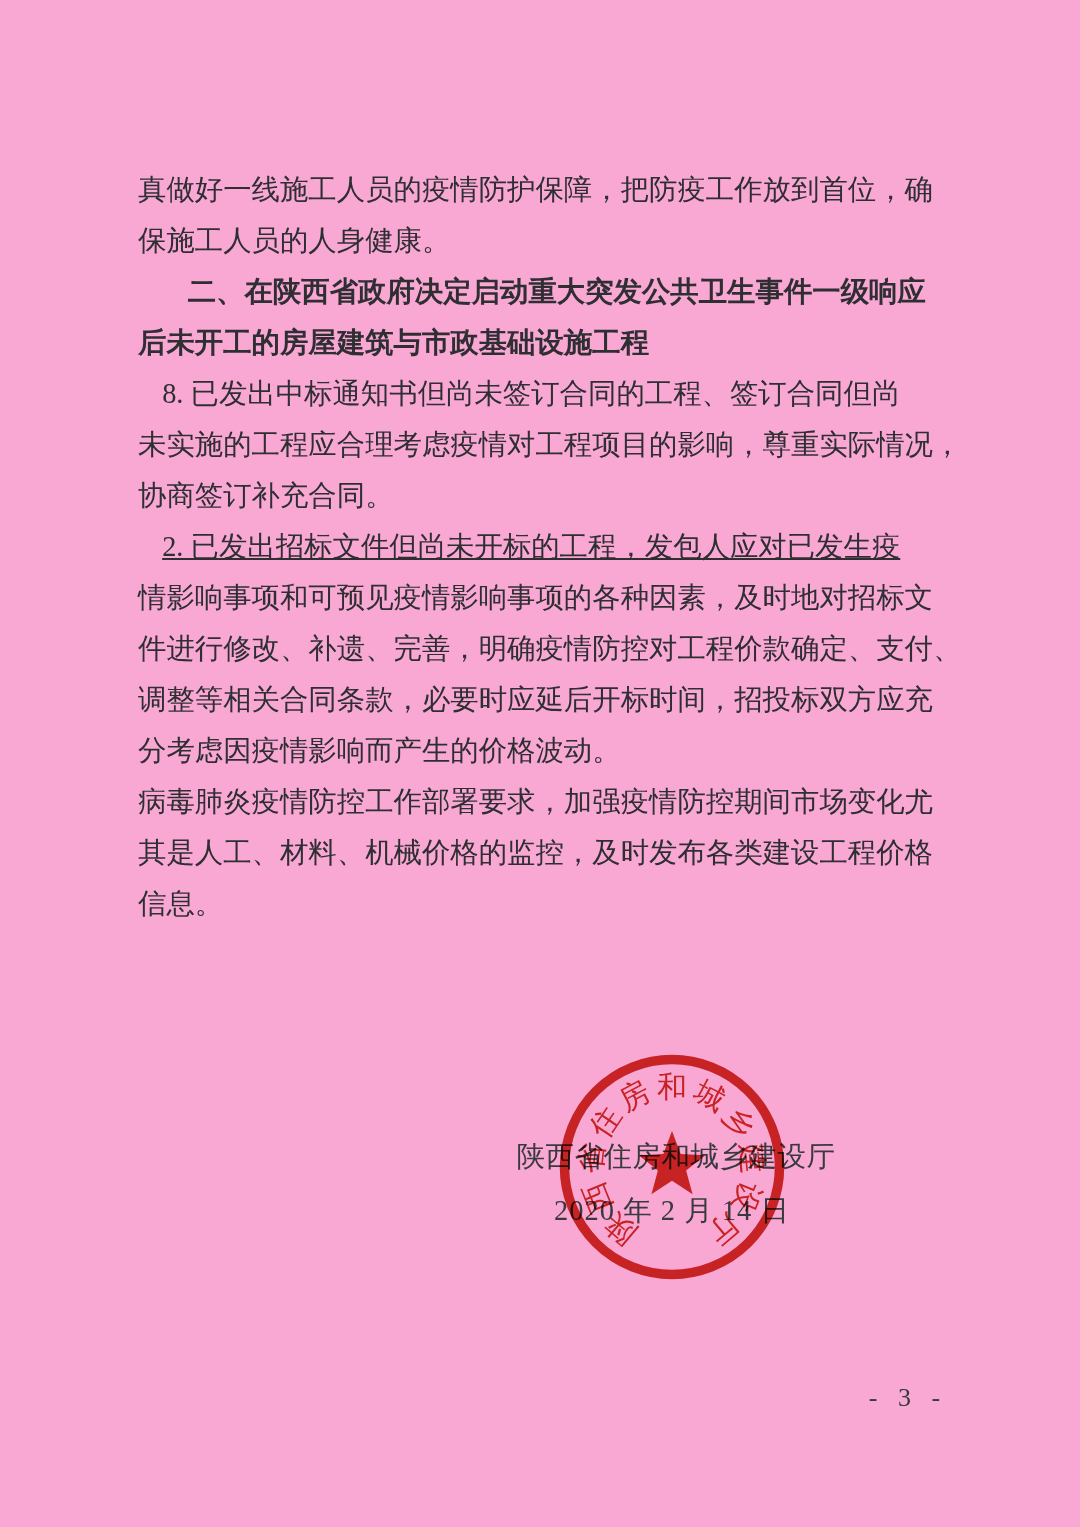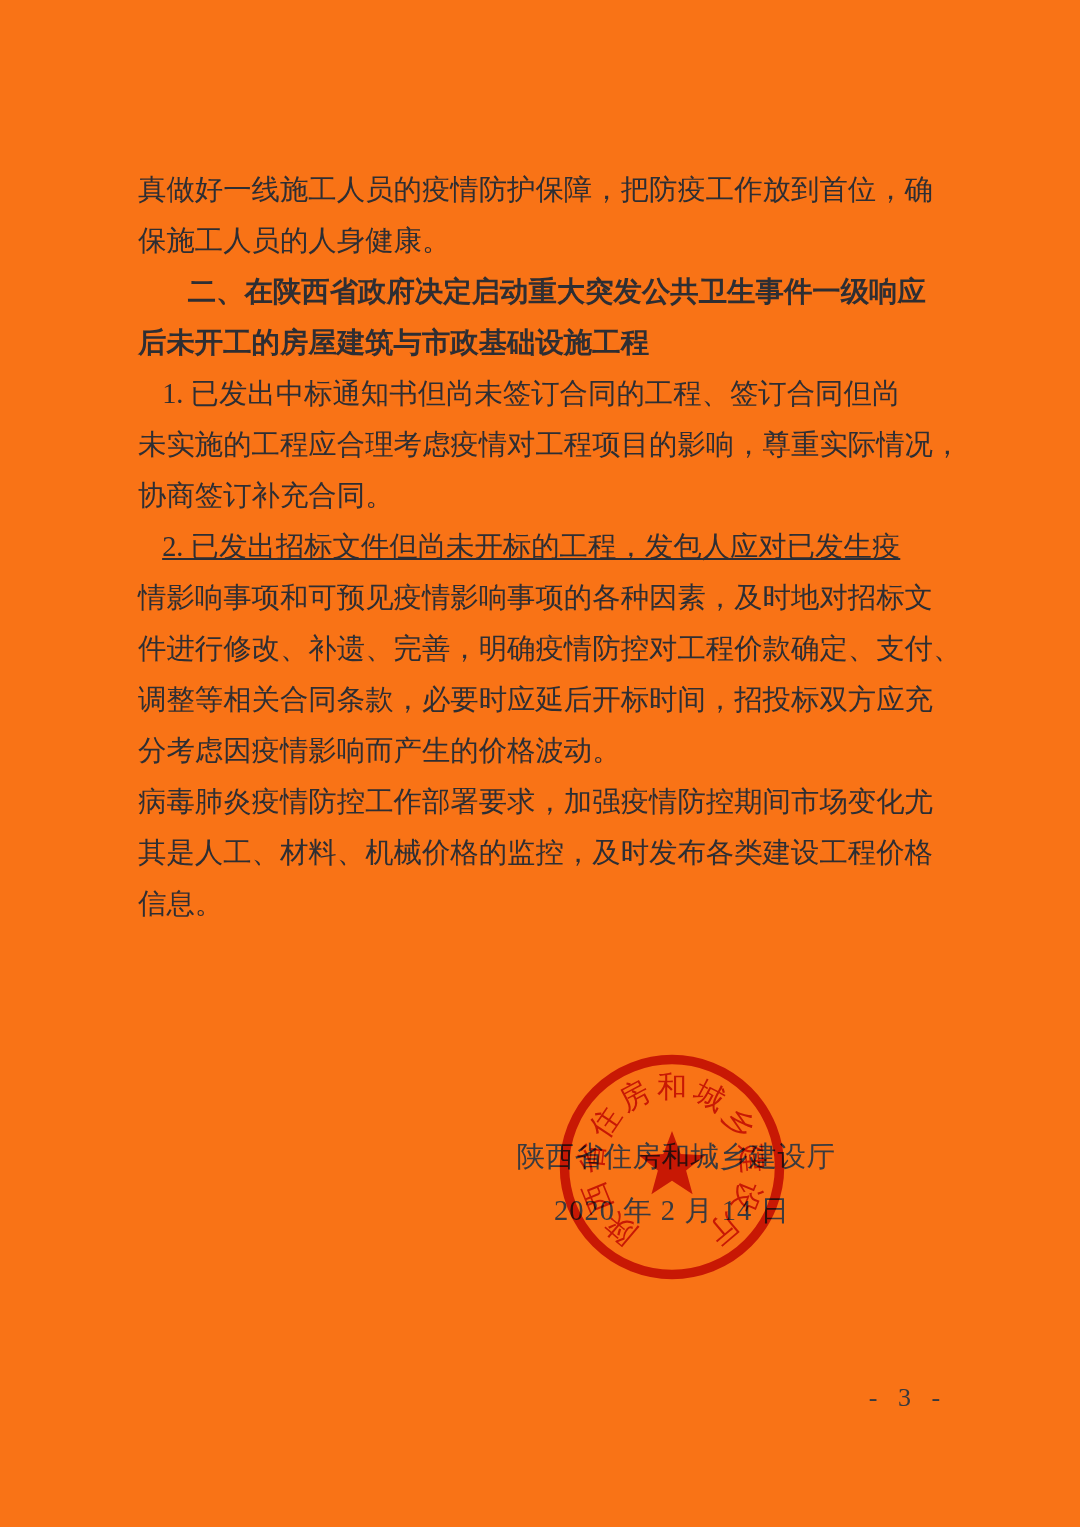--- a/index.html
+++ b/index.html
@@ -4,21 +4,21 @@
 <style>
   html, body {
     margin: 0;
     padding: 0;
     background: #ffffff;
   }
   .page {
     position: relative;
     width: 1080px;
     height: 1527px;
-    background: #f97316;
+    background: #f9a8d4;
     font-family: "Liberation Serif", serif;
     color: #2e2e33;
     overflow: hidden;
   }
   
   .body-text {
     position: absolute;
     left: 138px;
     top: 164px;
     width: 810px;
@@ -91,21 +91,21 @@
 </head>
 <body>
 
 <div class="page">
 
   <div class="body-text">
       <div class="line"><span>真做好一线施工人员的疫情防护保障，把防疫工作放到首位，确</span></div>
       <div class="line"><span>保施工人员的人身健康。</span></div>
       <div class="line" style="padding-left: 1.75em;"><span class="b">二、在陕西省政府决定启动重大突发公共卫生事件一级响应</span></div>
       <div class="line"><span class="b">后未开工的房屋建筑与市政基础设施工程</span></div>
-      <div class="line" style="padding-left: 0.85em;"><span>1. 已发出中标通知书但尚未签订合同的工程、签订合同但尚</span></div>
+      <div class="line" style="padding-left: 0.85em;"><span>8. 已发出中标通知书但尚未签订合同的工程、签订合同但尚</span></div>
       <div class="line"><span>未实施的工程应合理考虑疫情对工程项目的影响，尊重实际情况，</span></div>
       <div class="line"><span>协商签订补充合同。</span></div>
       <div class="line" style="padding-left: 0.85em; text-decoration: underline;"><span>2. 已发出招标文件但尚未开标的工程，发包人应对已发生疫</span></div>
       <div class="line"><span>情影响事项和可预见疫情影响事项的各种因素，及时地对招标文</span></div>
       <div class="line"><span>件进行修改、补遗、完善，明确疫情防控对工程价款确定、支付、</span></div>
       <div class="line"><span>调整等相关合同条款，必要时应延后开标时间，招投标双方应充</span></div>
       <div class="line"><span>分考虑因疫情影响而产生的价格波动。</span></div>
       <div class="line"><span>病毒肺炎疫情防控工作部署要求，加强疫情防控期间市场变化尤</span></div>
       <div class="line"><span>其是人工、材料、机械价格的监控，及时发布各类建设工程价格</span></div>
       <div class="line"><span>信息。</span></div>

